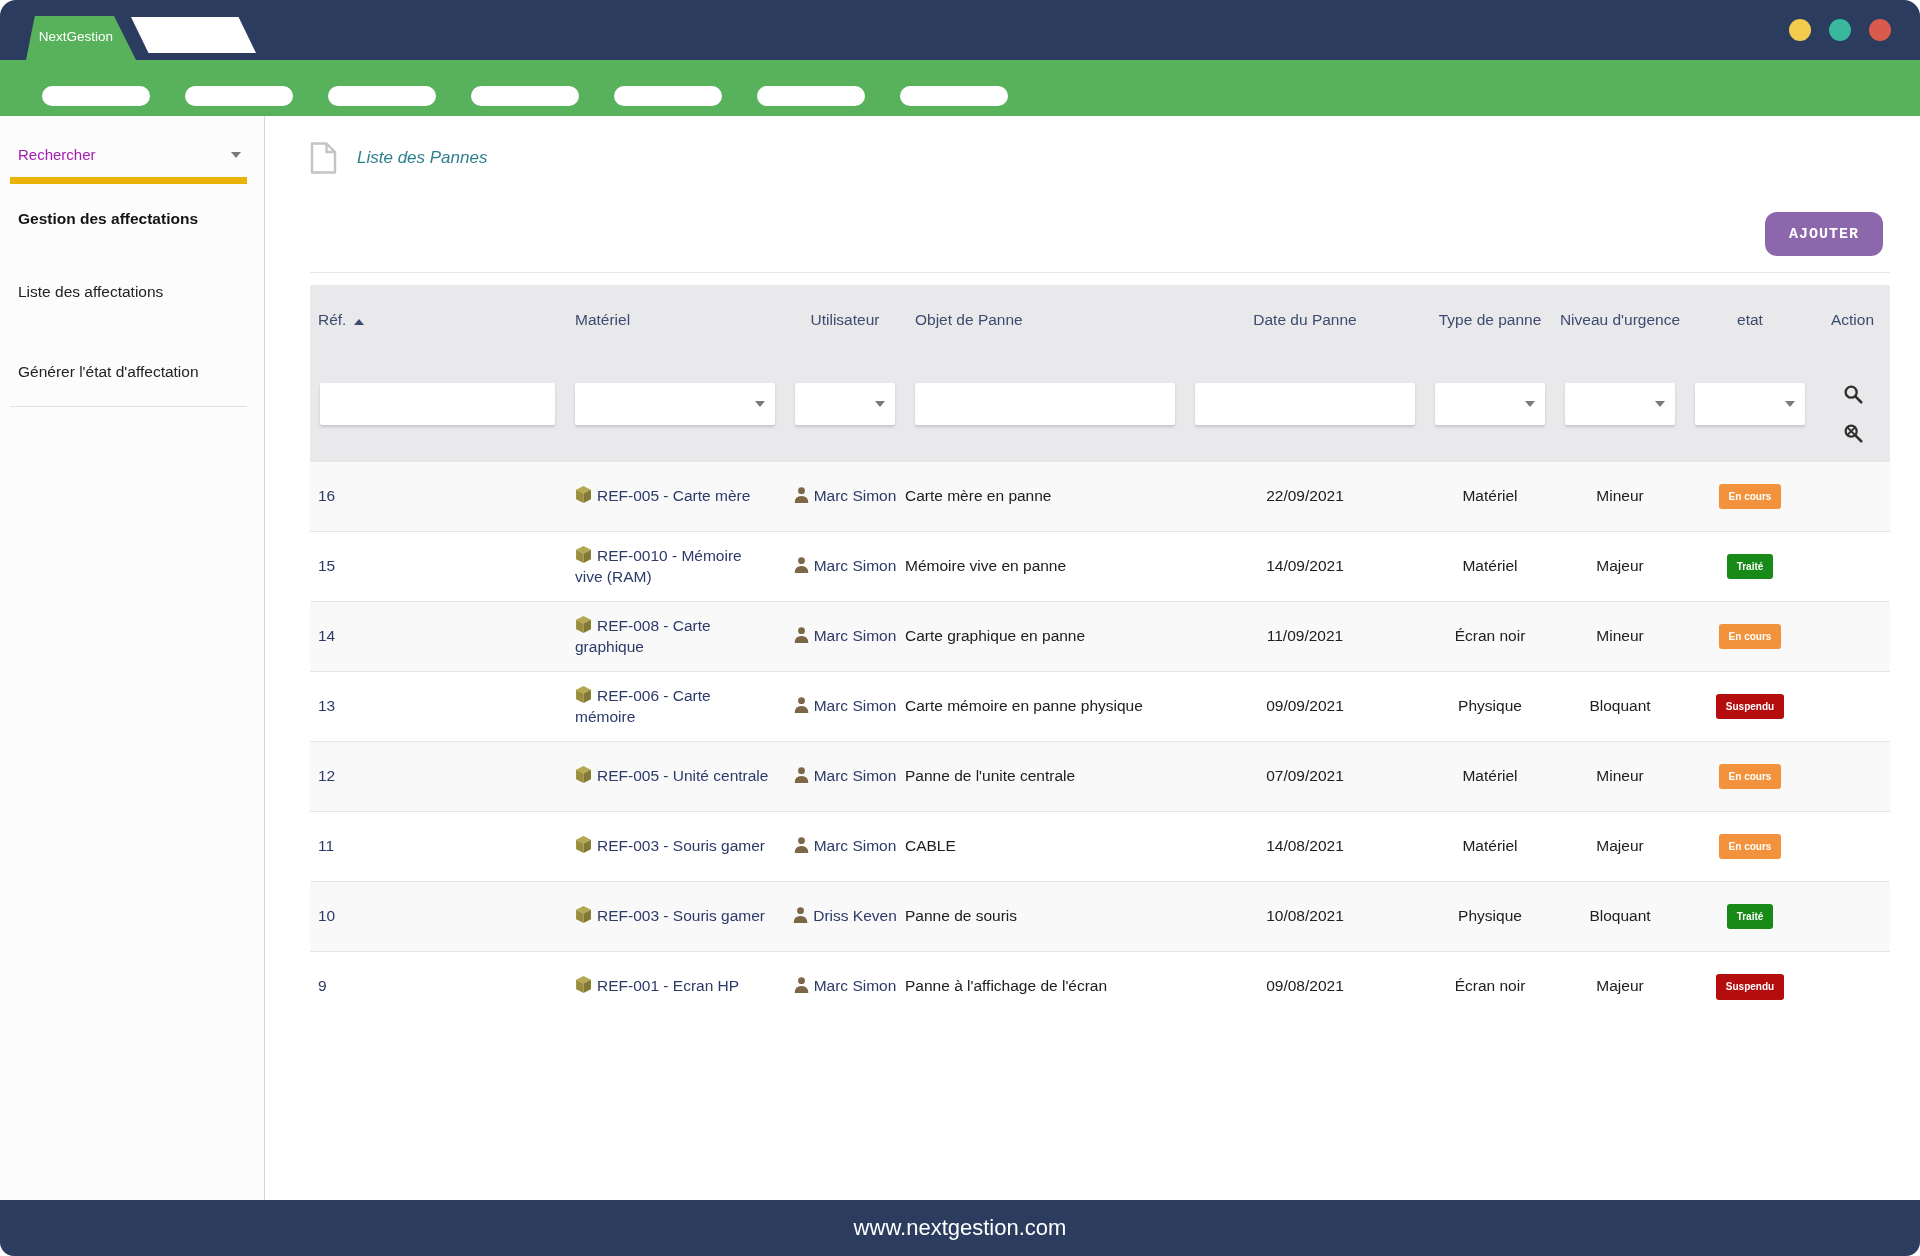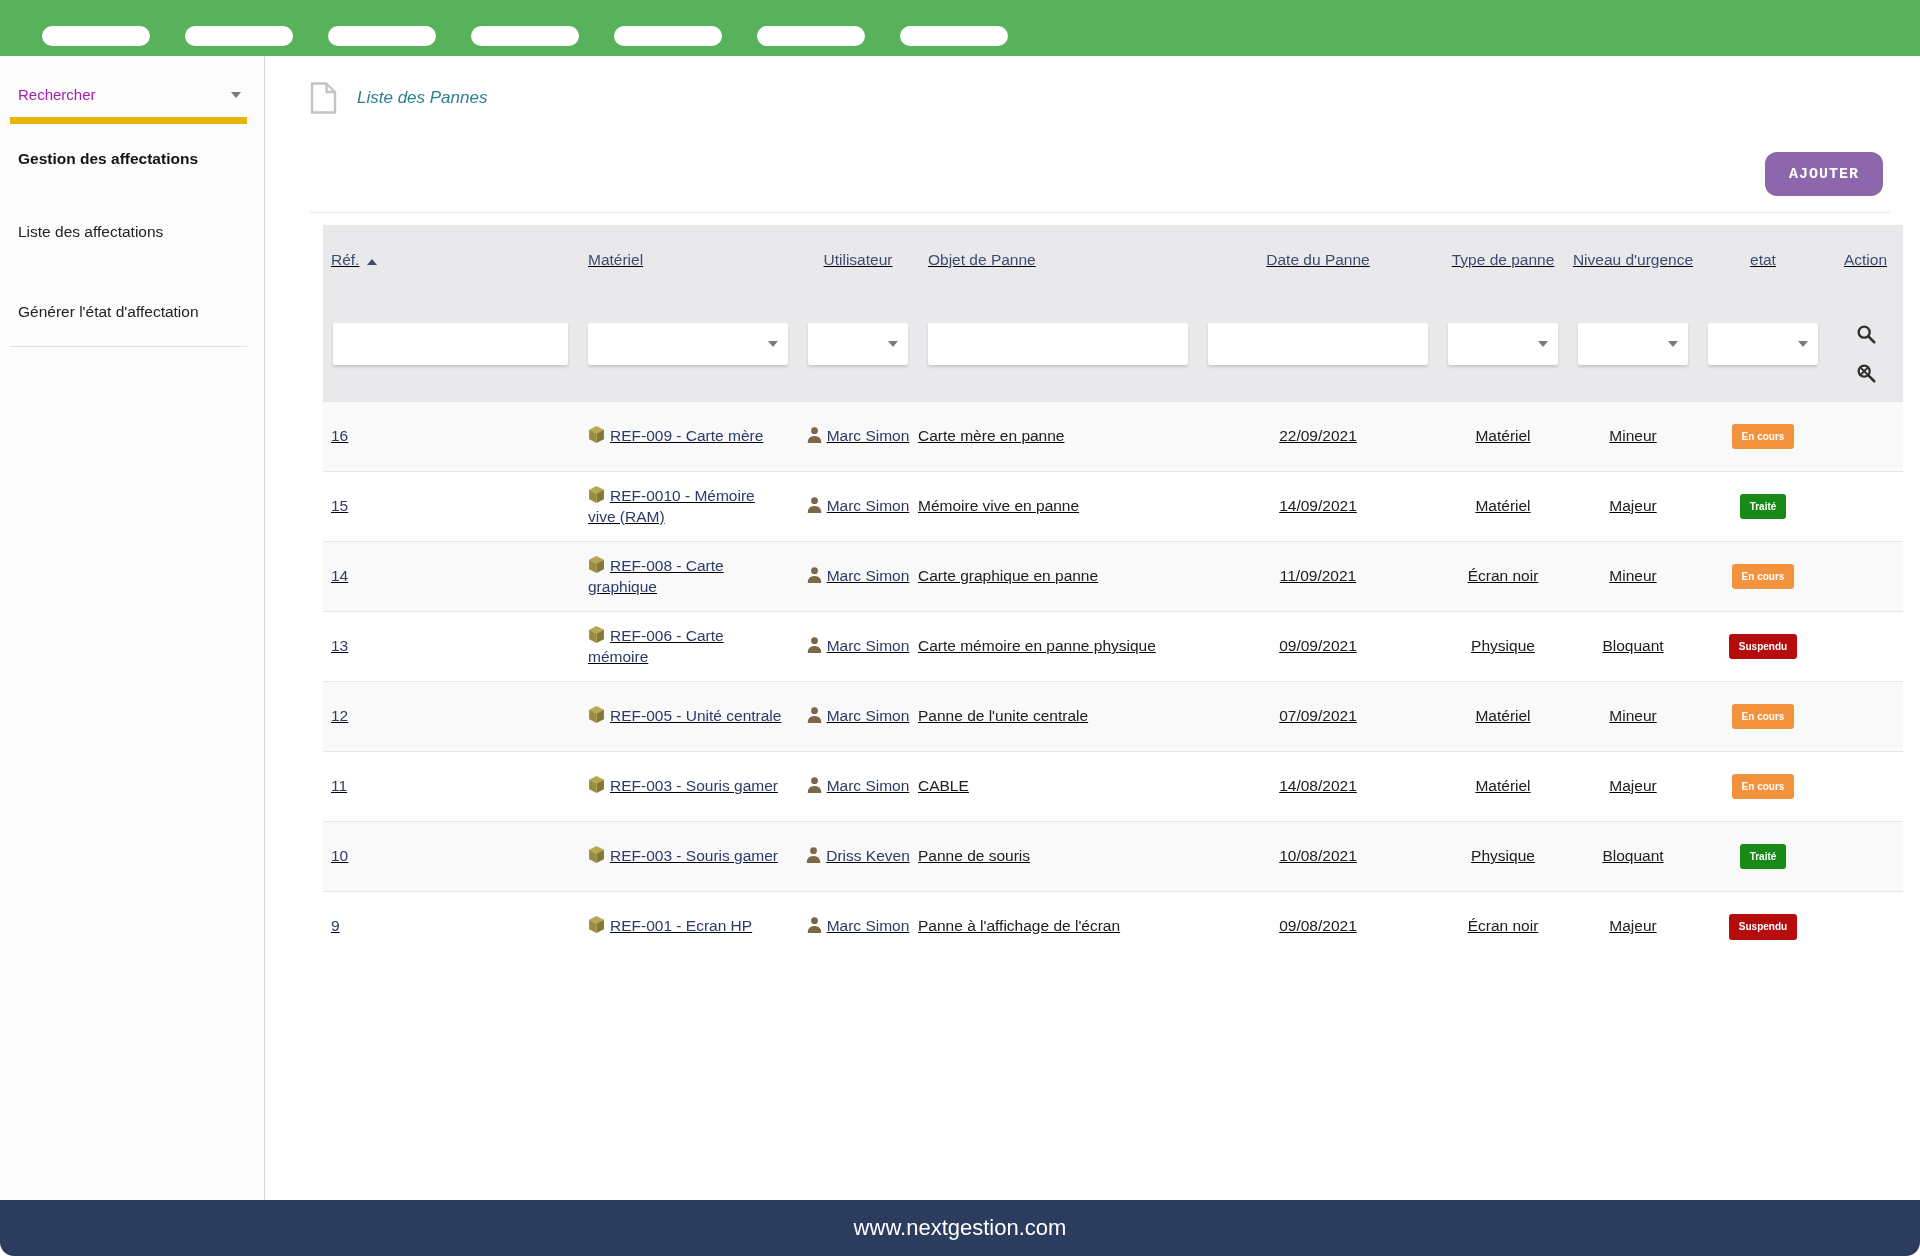--- a/index.html
+++ b/index.html
@@ -40,21 +40,21 @@
 
   .content { flex:1 1 auto; position:relative; background:#fff; }
 
   .page-title { position:absolute; top:26px; left:45px; display:flex; align-items:center; gap:20px;
                 color:#2c7f8d; font-size:17px;font-style:italic; }
   .add-btn { position:absolute; top:96px; right:37px; width:118px; height:44px; background:#8d67ac;
              border:none; border-radius:12px; color:#fff; font-weight:bold; font-size:15px;
              letter-spacing:1px; cursor:pointer; font-family:Liberation Mono, monospace; }
   .hline { position:absolute; top:156px; left:45px; right:30px; height:1px; background:#e7e7e7; }
 
-  .grid { position:absolute; top:169px; left:58px; right:30px;text-decoration:underline; }
+  .grid { position:absolute; top:169px; left:45px; right:30px; }
   table { width:100%; border-collapse:collapse; table-layout:fixed; }
   thead th, thead td { background:#e9e9ec; }
   thead tr.labels th { height:70px; color:#3c4b6e; font-weight:400; font-size:15.5px;
                        vertical-align:middle; line-height:1.3; cursor:pointer; }
   .a-left { text-align:left; padding-left:10px; }
   .a-center { text-align:center; }
   th.c-ref-h { padding-left:8px; }
   .sort-asc { width:0; height:0; border-left:5px solid transparent; border-right:5px solid transparent;
               border-bottom:6px solid #3c4b6e; display:inline-block; margin-left:8px; }
 
@@ -85,20 +85,31 @@
   
   .footer { height:56px; background:#2b3c5e; flex:0 0 auto; display:flex; align-items:center;
             justify-content:center; border-radius:0 0 14px 14px; }
   .footer span { color:#fff; font-size:22px; font-weight:500; }
 </style>
 </head>
 <body>
 
 <div class="window">
 
+  <div class="topbar">
+    <div class="tab-green">
+      <span>NextGestion</span>
+    </div>
+    <div class="tab-white"></div>
+    <div class="dots" id="winDots">
+        <span class="dot" style="background: rgb(243, 203, 77);"></span>
+        <span class="dot" style="background: rgb(56, 183, 156);"></span>
+        <span class="dot" style="background: rgb(217, 91, 77);"></span>
+      </div>
+  </div>
 
   <div class="greenbar" id="navPills">
       <div class="pill"></div>
       <div class="pill"></div>
       <div class="pill"></div>
       <div class="pill"></div>
       <div class="pill"></div>
       <div class="pill"></div>
       <div class="pill"></div>
     </div>
@@ -212,21 +223,21 @@
               </td>
             </tr>
           </thead>
           <tbody id="tableBody">
               <tr class="even">
                 <td class="c-ref"><span class="lnk">16</span></td>
                 <td class="c-mat"><svg width="17" height="17" viewBox="0 0 16 16">
                     <path fill="#b5a852" d="M8 0 15 3.5 8 7 1 3.5z"></path>
                     <path fill="#9a8e3e" d="M1 3.5 8 7v9L1 12.5z"></path>
                     <path fill="#847933" d="M15 3.5 8 7v9l7-3.5z"></path>
-                  </svg><span class="lnk">REF-009 - Carte mère</span></td>
+                  </svg><span class="lnk">REF-005 - Carte mère</span></td>
                 <td class="c-user"><svg width="15" height="16" viewBox="0 0 14 15">
                     <circle cx="7" cy="3.4" r="3.2" fill="#7c6847"></circle>
                     <path d="M0.6 15 Q0.6 8.4 7 8.4 Q13.4 8.4 13.4 15 Z" fill="#7c6847"></path>
                   </svg><span class="lnk">Marc Simon</span></td>
                 <td class="c-objet"><span>Carte mère en panne</span></td>
                 <td class="c-date"><span>22/09/2021</span></td>
                 <td class="c-type"><span>Matériel</span></td>
                 <td class="c-niv"><span>Mineur</span></td>
                 <td class="c-etat"><span class="badge" style="background:#f2923c">En cours</span></td>
                 <td class="c-action"></td>

